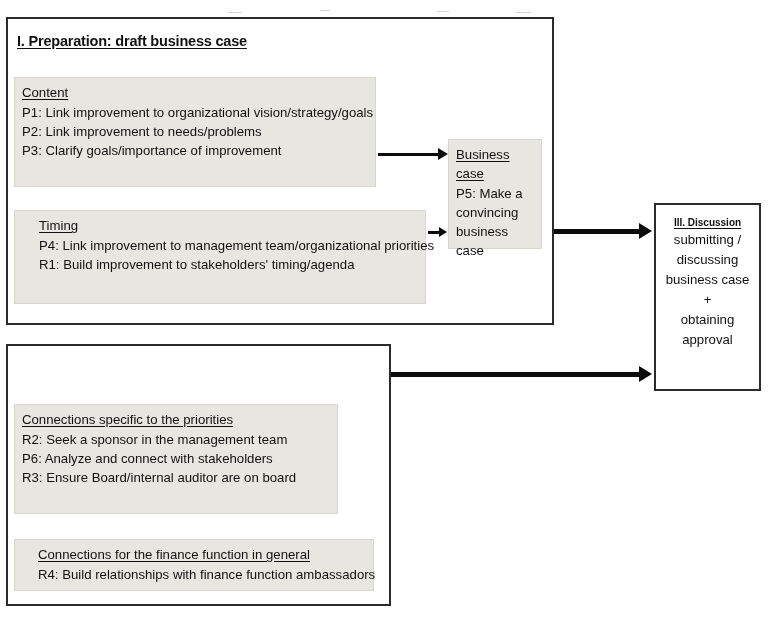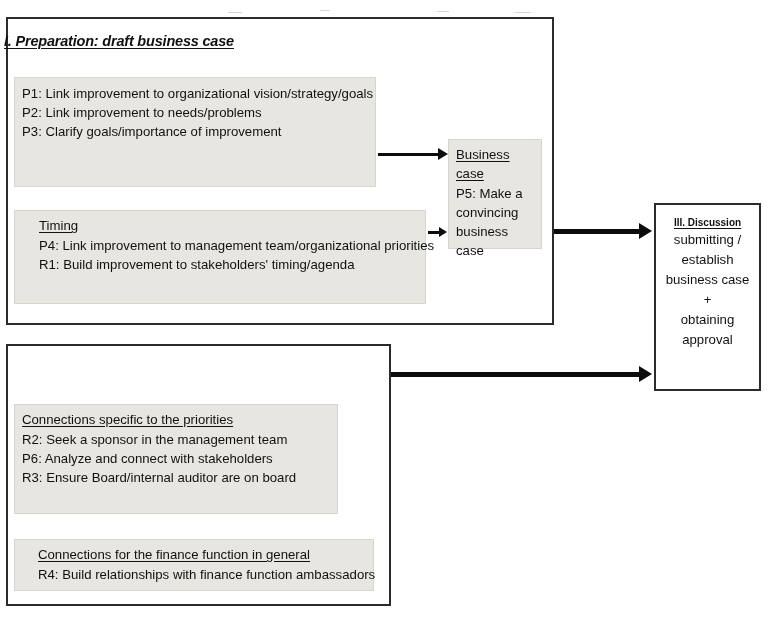--- a/index.html
+++ b/index.html
@@ -125,23 +125,24 @@
 
 <div id="canvas">
 
   <div class="artifact" style="left:228px; top:12px; width:14px;"></div>
   <div class="artifact" style="left:320px; top:10px; width:10px;"></div>
   <div class="artifact" style="left:437px; top:11px; width:12px;"></div>
   <div class="artifact" style="left:515px; top:12px; width:16px;"></div>
 
   <div class="phase-box" id="phase-one-box" style="left:6px; top:17px; width:548px; height:308px;"></div>
 
-  <div class="phase-title" style="left:4px; top:33px;font-style:italic;">I. Preparation: draft business case</div>
+  <div class="phase-title" style="left:17px; top:33px;">I. Preparation: draft business case</div>
 
   <div class="gray-block" id="content-block" style="left:14px; top:77px; width:362px; height:110px;">
+    <div class="sub-head">Content</div>
     <div class="line">P1: Link improvement to organizational vision/strategy/goals</div>
     <div class="line">P2: Link improvement to needs/problems</div>
     <div class="line">P3: Clarify goals/importance of improvement</div>
   </div>
 
   <div class="gray-block" id="timing-block" style="left:14px; top:210px; width:412px; height:94px;padding-left:24px;">
     <div class="sub-head">Timing</div>
     <div class="line">P4: Link improvement to management team/organizational priorities</div>
     <div class="line">R1: Build improvement to stakeholders' timing/agenda</div>
   </div>
@@ -174,19 +175,19 @@
     <div class="sub-head">Connections for the finance function in general</div>
     <div class="line">R4: Build relationships with finance function ambassadors</div>
   </div>
 
   <div class="arrow" style="left:391px; top:372px; width:249px; height:5px;"></div>
   <div class="arrow-head thick" style="left:639px; top:366px;"></div>
 
   <div id="discussion-box" style="left:654px; top:203px; width:107px; height:188px;">
     <div class="d-title">III. Discussion</div>
     <div class="d-line">submitting /</div>
-    <div class="d-line">establish</div>
+    <div class="d-line">discussing</div>
     <div class="d-line">business case +</div>
     <div class="d-line">obtaining</div>
     <div class="d-line">approval</div>
   </div>
 
 </div>
 
 </body></html>

